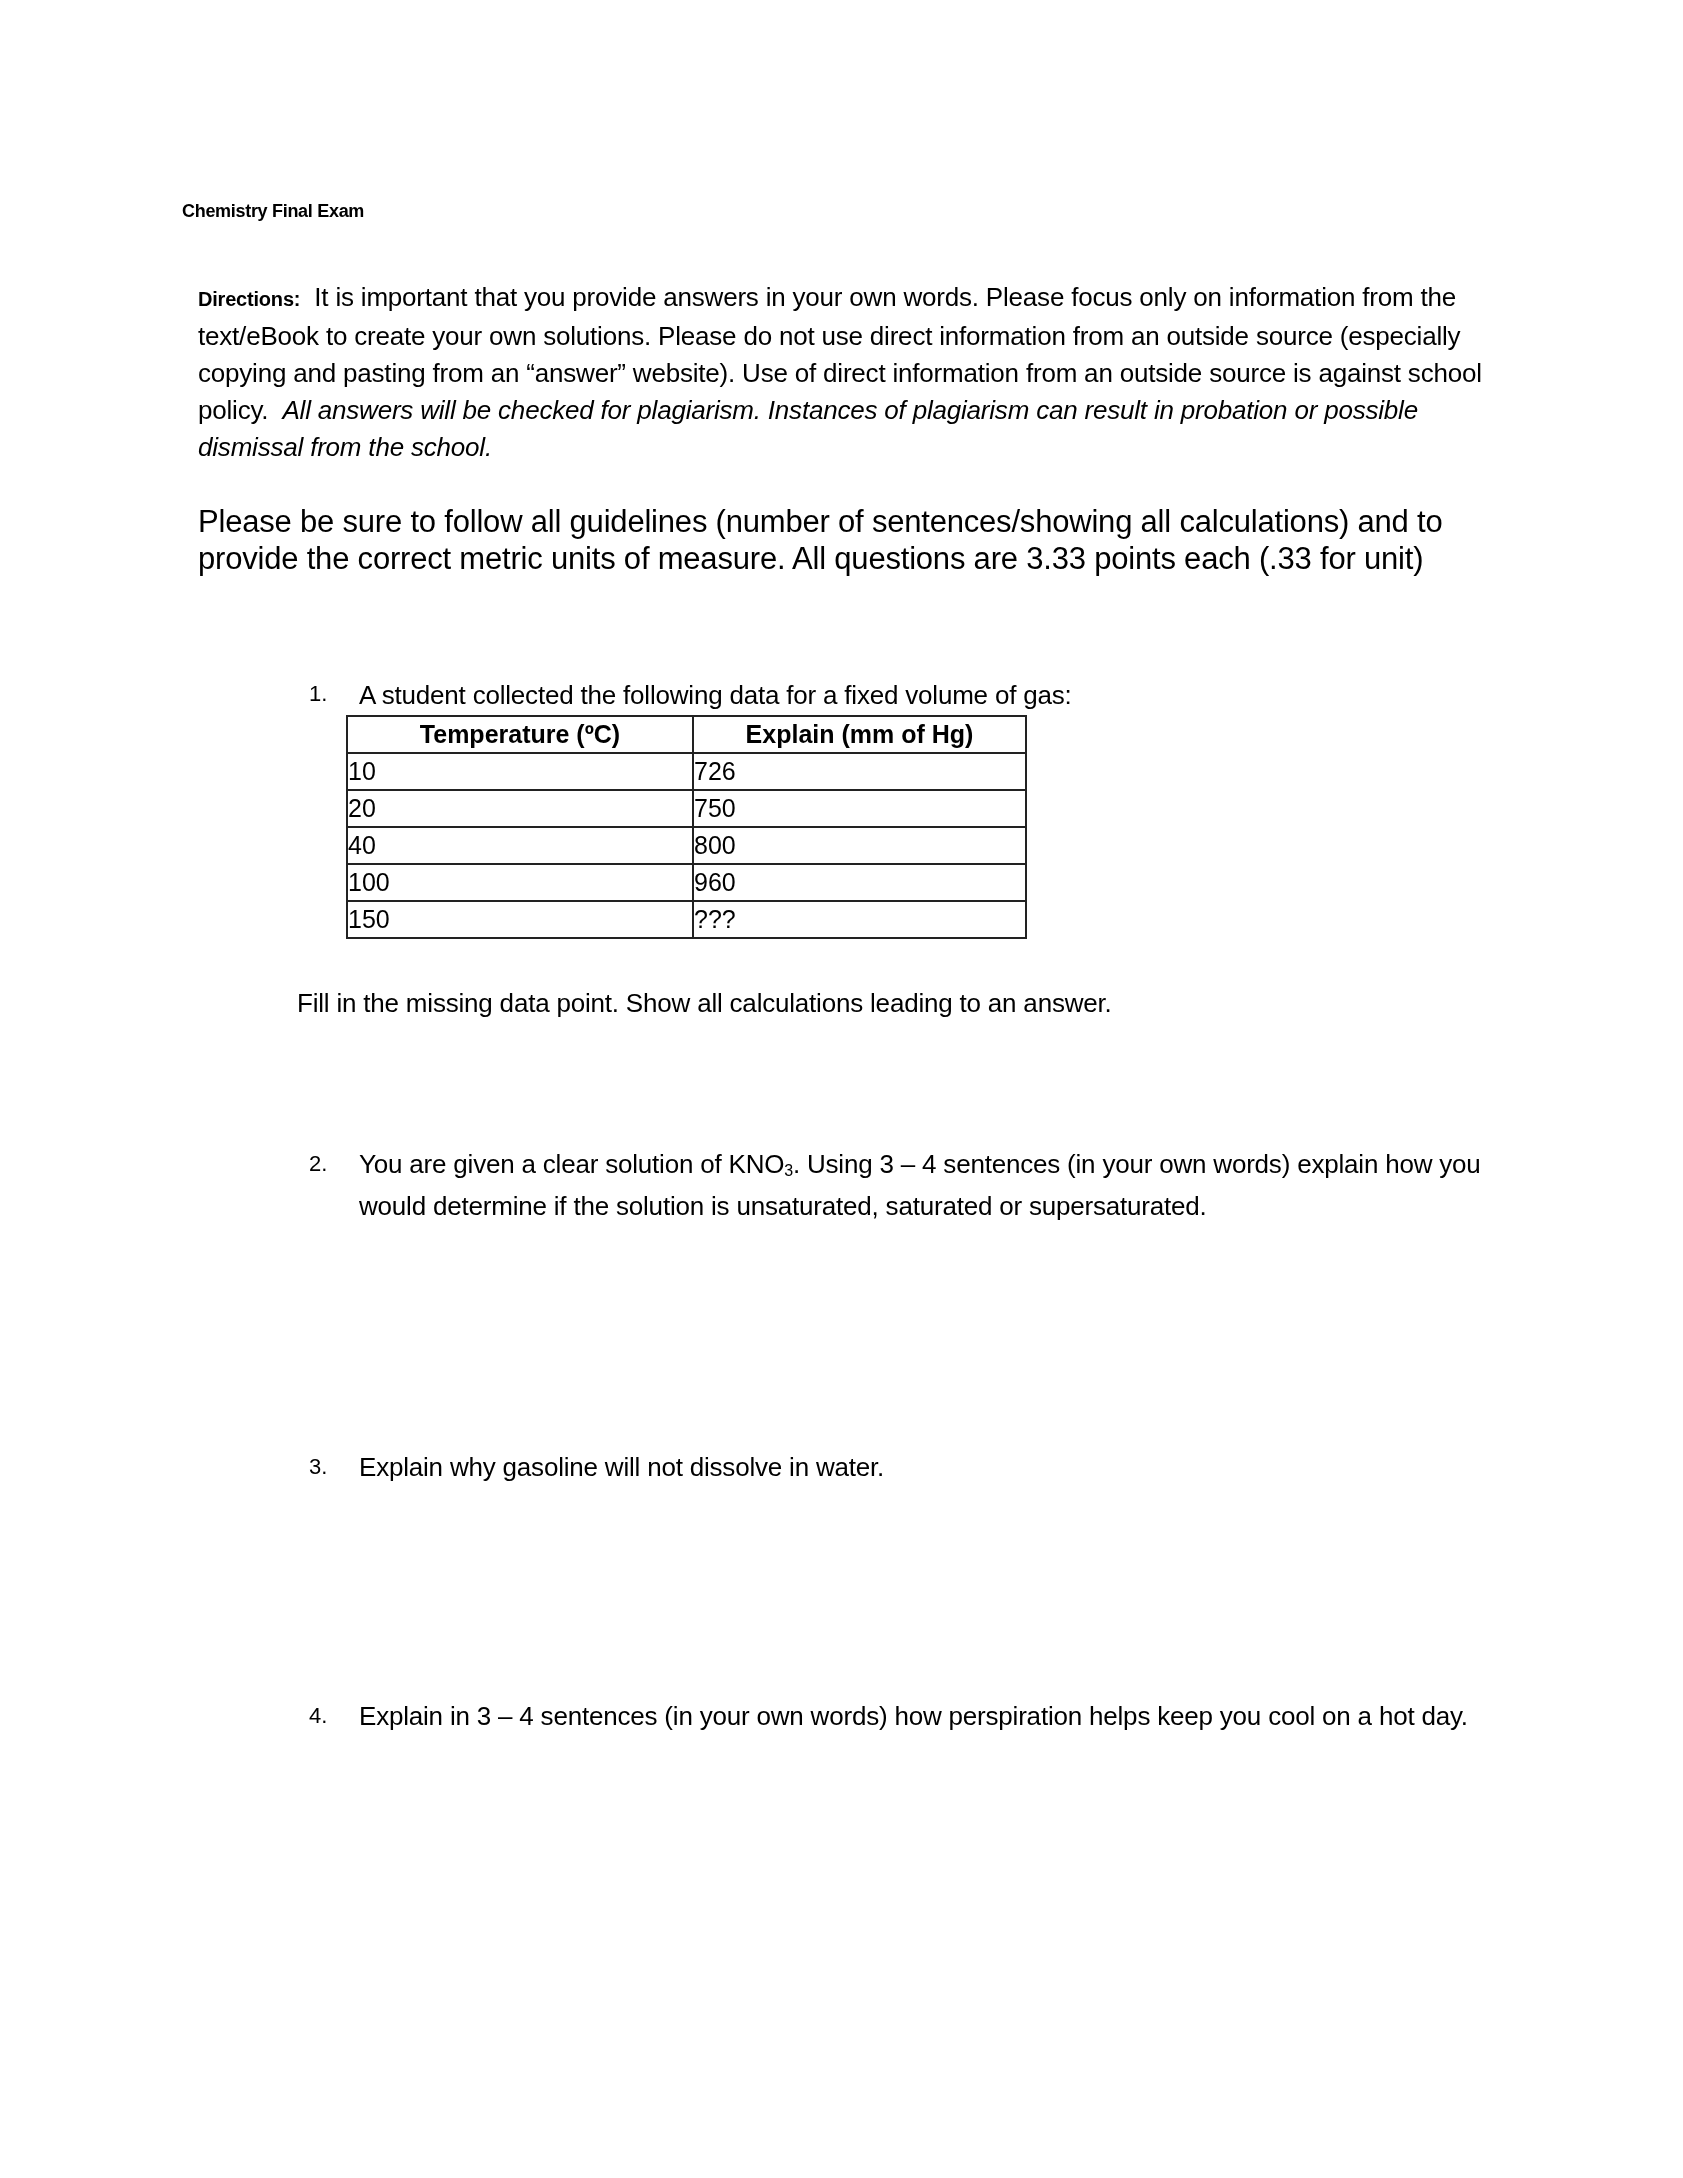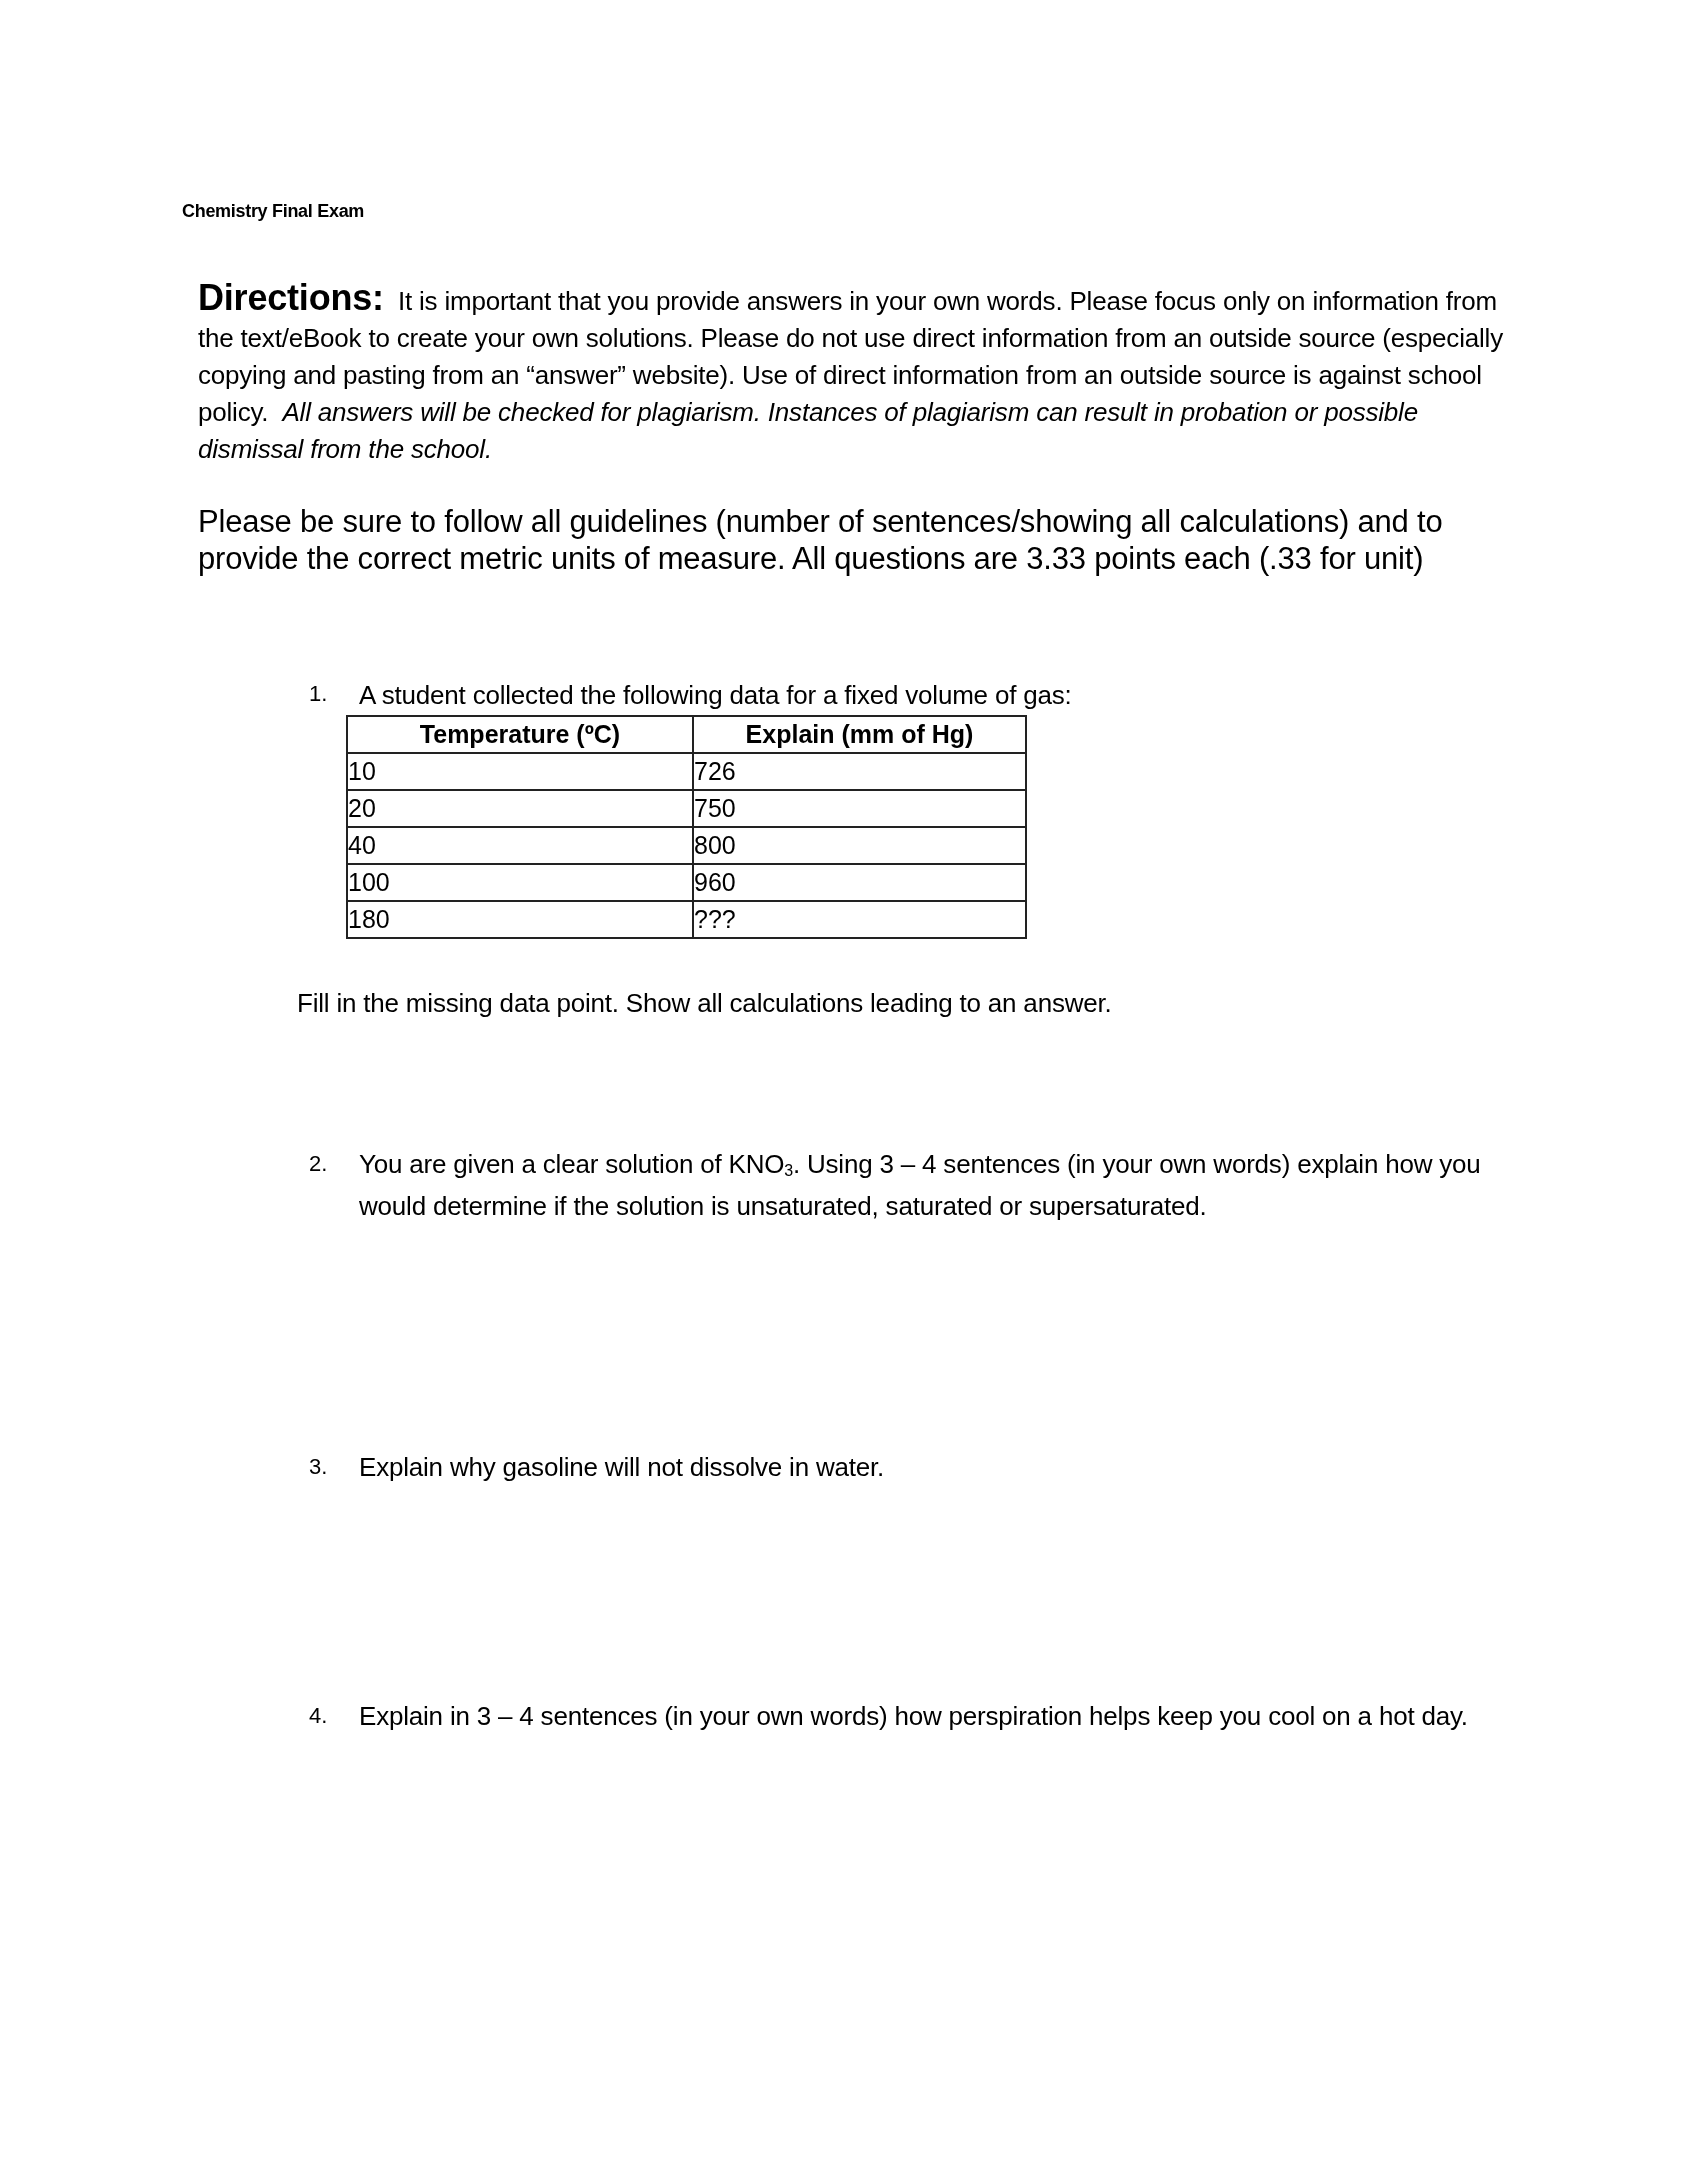--- a/index.html
+++ b/index.html
@@ -1,21 +1,21 @@
 <!DOCTYPE html>
 <html><head>
 <meta charset="utf-8">
 <style>
   html, body { margin:0; padding:0; background:#ffffff; }
   body { width:1683px; height:2178px; position:relative; overflow:hidden;
          font-family:"Liberation Sans", sans-serif; color:#000; }
   .abs { position:absolute; white-space:nowrap; }
   .title { left:182px; top:201px; font-size:18px; font-weight:bold; letter-spacing:-0.3px; }
   .dir { left:198px; top:279px; font-size:26px; line-height:37px; width:1307px; white-space:normal; letter-spacing:-0.2px; }
-  .dir .lbl { font-weight:bold; font-size:36px; }
+  .dir .lbl { font-weight:bold; font-size:20px; }
   .dir .it { font-style:italic; }
   .dir p { margin:0; }
   .para2 { left:198px; top:503px; font-size:31px; line-height:37px; width:1307px; white-space:normal; letter-spacing:-0.2px; }
   .para2 p { margin:0; }
   .qnum { font-size:22px; }
   .qtext { font-size:26px; line-height:38px; letter-spacing:-0.2px; white-space:normal; width:1148px; }
   table.data { position:absolute; left:346px; top:715px; border-collapse:collapse; font-size:25px; }
   table.data th, table.data td { border:2px solid #222; height:35px; padding:0; line-height:35px; }
   table.data th { font-weight:bold; }
   table.data .c1 { width:344px; }
@@ -56,21 +56,21 @@
     </tr>
     <tr>
       <td>40</td>
       <td>800</td>
     </tr>
     <tr>
       <td>100</td>
       <td>960</td>
     </tr>
     <tr>
-      <td>180</td>
+      <td>150</td>
       <td>???</td>
     </tr>
   </tbody>
 </table>
 
 <div class="abs qtext" style="left:297px; top:984px;">Fill in the missing data point.  Show all calculations leading to an answer.</div>
 
 <div class="abs qnum" style="left:309px; top:1151px;">2.</div>
 <div class="abs qtext" style="left:359px; top:1145px;"><span>You are given a clear solution of KNO</span><sub class="sm">3</sub><span>.  Using 3 – 4 sentences (in your own words) explain how you would determine if the solution is unsaturated, saturated or supersaturated.</span></div>
 

